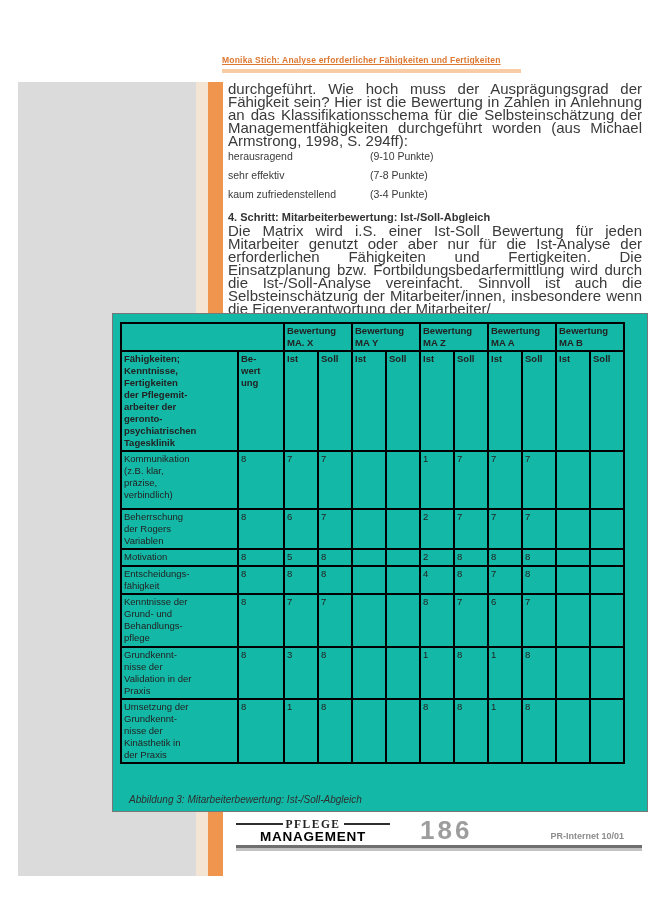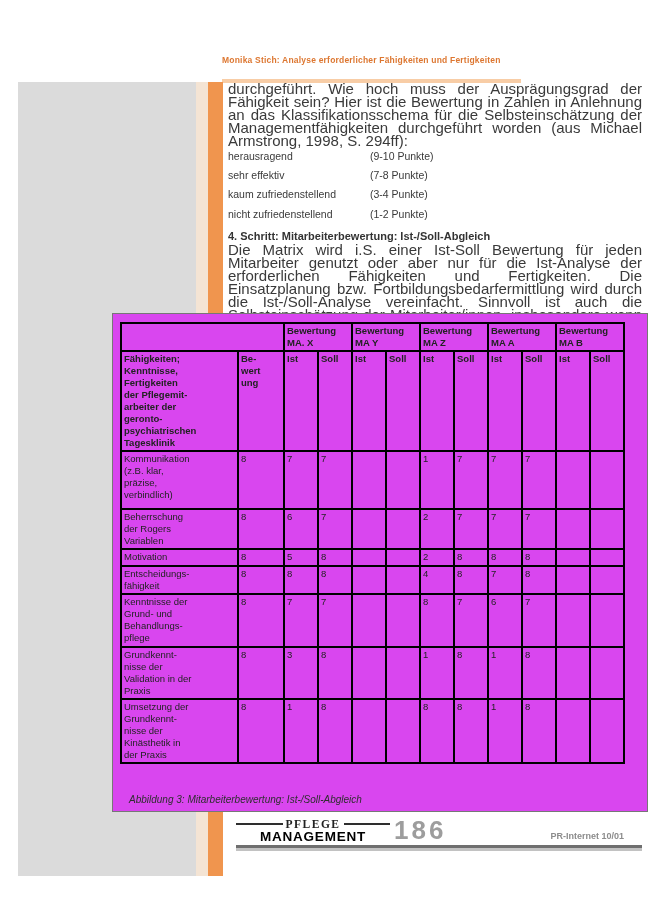--- a/index.html
+++ b/index.html
@@ -1,37 +1,37 @@
 <!DOCTYPE html>
 <html><head>
 <meta charset="utf-8">
 <style>
   html,body{margin:0;padding:0;background:#fff;}
   .page{position:relative;width:652px;height:907px;background:#ffffff;overflow:hidden;
         font-family:"Liberation Sans",sans-serif;color:#333;}
 
   
   .running-header{position:absolute;left:222px;top:55px;font-size:8.5px;letter-spacing:.2px;
-        color:#dd7731;border-bottom:4px solid #f8cda6;padding:0 20px 14px 0;font-weight:bold;}
+        color:#dd7731;border-bottom:4px solid #f8cda6;padding:0 20px 4px 0;font-weight:bold;text-decoration:underline;}
 
   
   .gray-panel{position:absolute;left:18px;top:82px;width:178px;height:794px;background:#dbdbdb;}
   .peach-strip{position:absolute;left:196px;top:82px;width:12px;height:794px;background:#f4e4d4;}
   .orange-bar{position:absolute;left:208px;top:82px;width:15px;height:794px;background:#f0954e;}
 
   
   .text-col{position:absolute;left:228px;top:82px;width:414px;}
   .body-par{margin:0;font-size:15px;line-height:13px;text-align:justify;color:#3a3a3a;}
   .ratings{list-style:none;margin:3px 0 0 0;padding:0;}
   .ratings li{height:19.2px;font-size:10.5px;color:#3a3a3a;position:relative;}
   .ratings .pts{position:absolute;left:142px;top:0;}
   .sec-heading{margin:3px 0 1px 0;font-size:11px;font-weight:bold;color:#333;}
 
   
-  .figure-box{position:absolute;left:112px;top:313px;width:534px;height:497px;background:#d946ef;
+  .figure-box{position:absolute;left:112px;top:313px;width:534px;height:497px;background:#14b8a6;
         border:1px solid #777;}
   table.matrix{position:absolute;left:7px;top:8px;border-collapse:collapse;table-layout:fixed;width:503px;}
   .matrix th,.matrix td{border:2px solid #000;vertical-align:top;text-align:left;
         padding:1px 2px;font-size:9.5px;line-height:12px;white-space:pre-line;overflow:hidden;color:#222;}
   .matrix th{font-weight:bold;}
   .matrix td{font-weight:normal;}
   .matrix thead tr:nth-child(1){height:28px;}
   .matrix thead tr:nth-child(2){height:100px;}
   .matrix tbody tr:nth-child(1){height:58px;}
   .matrix tbody tr:nth-child(2){height:37px;}
@@ -43,21 +43,21 @@
   .matrix tbody tr:nth-child(8){height:18px;}
   .figure-caption{position:absolute;left:16px;bottom:6px;font-size:10px;font-style:italic;color:#2e2e2e;}
 
   
   .logo{position:absolute;left:236px;top:818px;width:154px;text-align:center;}
   .logo-top{display:flex;align-items:center;gap:3px;}
   .logo-rule{flex:1;height:2px;background:#2e2e2e;}
   .logo-pflege{font-family:"Liberation Serif",serif;font-weight:bold;font-size:11.5px;
         letter-spacing:1.5px;color:#222;}
   .logo-management{font-weight:bold;font-size:13.5px;letter-spacing:.8px;color:#000000;margin-top:-1px;}
-  .page-number{position:absolute;left:394px;top:815px;font-size:26px;font-weight:bold;
+  .page-number{position:absolute;left:420px;top:815px;font-size:26px;font-weight:bold;
         letter-spacing:3px;color:#9d9d9d;}
   .issue-label{position:absolute;left:528px;top:831px;width:96px;text-align:right;
         font-size:9px;font-weight:bold;color:#8c8c8c;}
   .footer-bar{position:absolute;left:236px;top:845px;width:406px;height:6px;
         background:linear-gradient(to bottom,#6f6f6f 0 45%,#c2c2c2 55% 100%);}
 </style>
 </head>
 <body>
 
 <div class="page">
@@ -68,21 +68,20 @@
   <div class="peach-strip"></div>
   <div class="orange-bar"></div>
 
   <div class="text-col">
     <p class="body-par">durchgeführt. Wie hoch muss der Ausprägungsgrad der Fähigkeit sein? Hier ist die Bewertung in Zahlen in Anlehnung an das Klassifikationsschema für die Selbsteinschätzung der Managementfähigkeiten durchgeführt worden (aus Michael Armstrong, 1998, S. 294ff):</p>
 
     <ul class="ratings">
       <li><span>herausragend</span><span class="pts">(9-10 Punkte)</span></li>
       <li><span>sehr effektiv</span><span class="pts">(7-8 Punkte)</span></li>
       <li><span>kaum zufriedenstellend</span><span class="pts">(3-4 Punkte)</span></li>
-      <li><span>nicht zufriedenstellend</span><span class="pts">(1-2 Punkte)</span></li>
     </ul>
 
     <h3 class="sec-heading">4. Schritt: Mitarbeiterbewertung: Ist-/Soll-Abgleich</h3>
     <p class="body-par">Die Matrix wird i.S. einer Ist-Soll Bewertung für jeden Mitarbeiter genutzt oder aber nur für die Ist-Analyse der erforderlichen Fähigkeiten und Fertigkeiten. Die Einsatzplanung bzw. Fortbildungsbedarfermittlung wird durch die Ist-/Soll-Analyse vereinfacht. Sinnvoll ist auch die Selbsteinschätzung der Mitarbeiter/innen, insbesondere wenn die Eigenverantwortung der Mitarbeiter/</p>
   </div>
 
   <div class="figure-box">
     <table class="matrix">
       <colgroup>
         <col style="width:117px">

